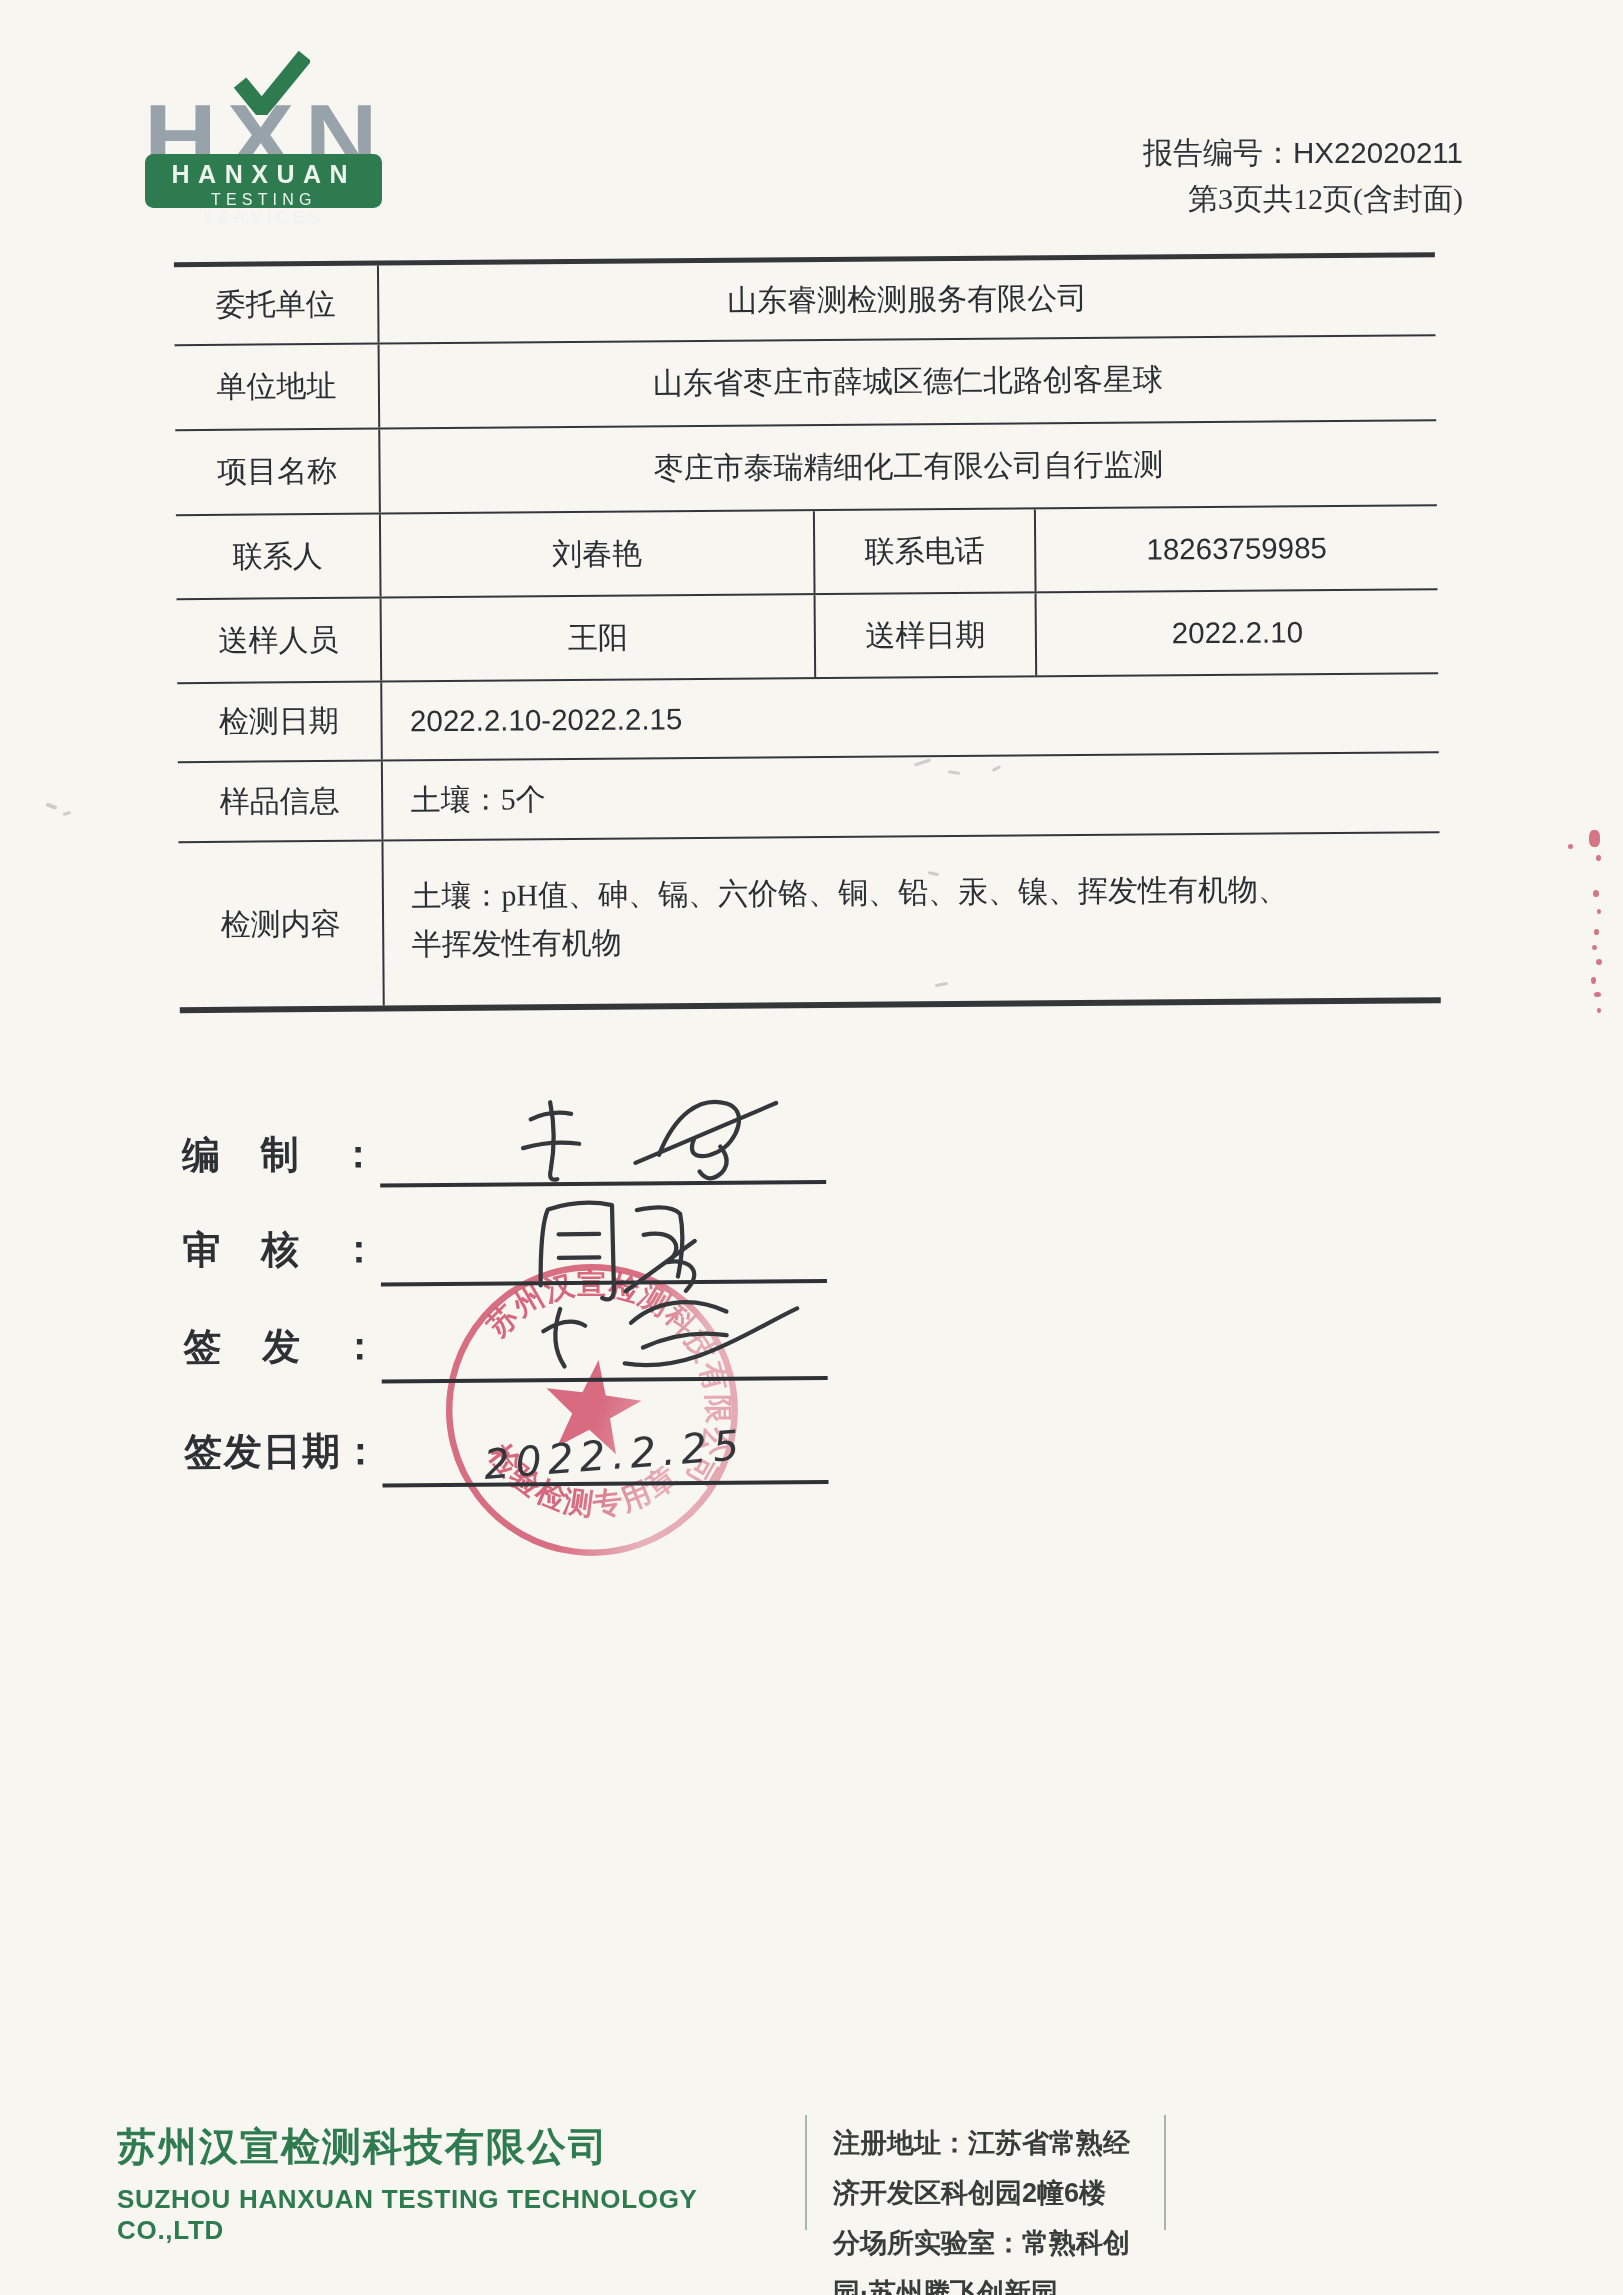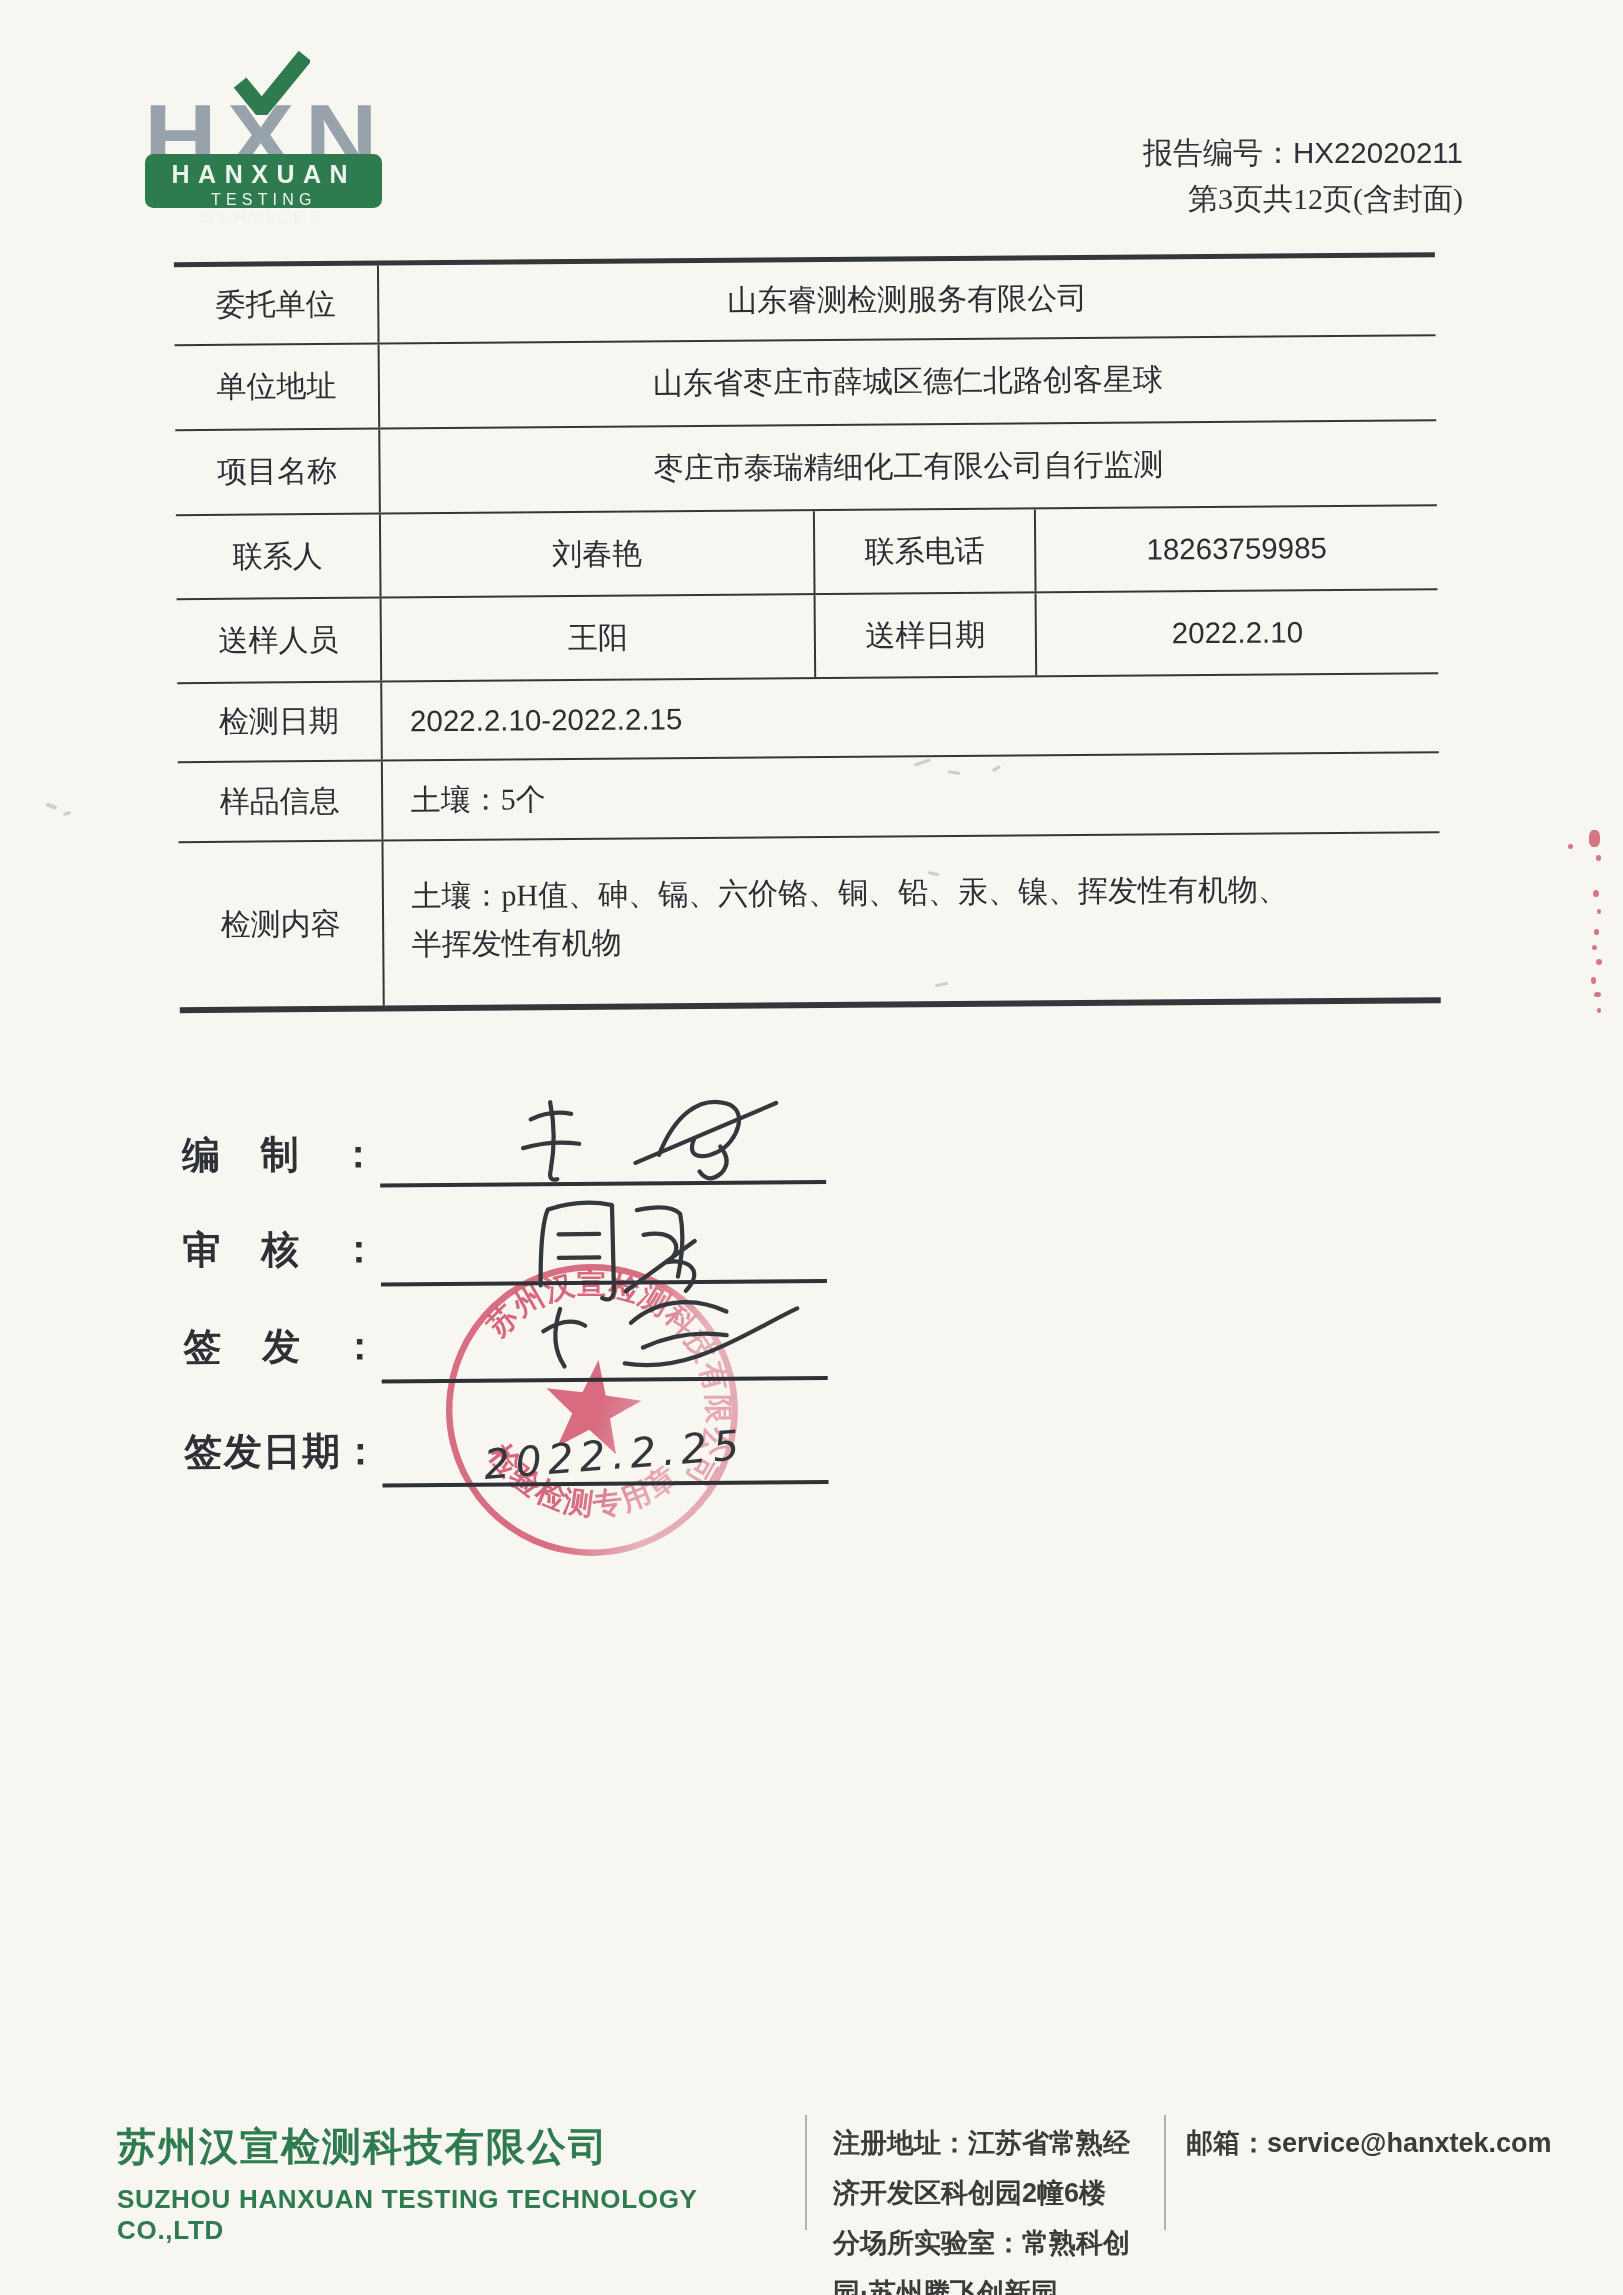--- a/index.html
+++ b/index.html
@@ -228,18 +228,17 @@
     <div class="f-div" style="left:1164px;"></div>
     <div class="f-left">
       <div class="f-cn">苏州汉宣检测科技有限公司</div>
       <div class="f-en">SUZHOU HANXUAN TESTING TECHNOLOGY CO.,LTD</div>
     </div>
     <div class="f-mid">
       <div>注册地址：江苏省常熟经济开发区科创园2幢6楼</div>
       <div>分场所实验室：常熟科创园·苏州腾飞创新园</div>
     </div>
     <div class="f-right">
-      <div>邮箱：service@hanxtek.com</div>
     </div>
   </div>
 
 </div>
 
 
 </body></html>

